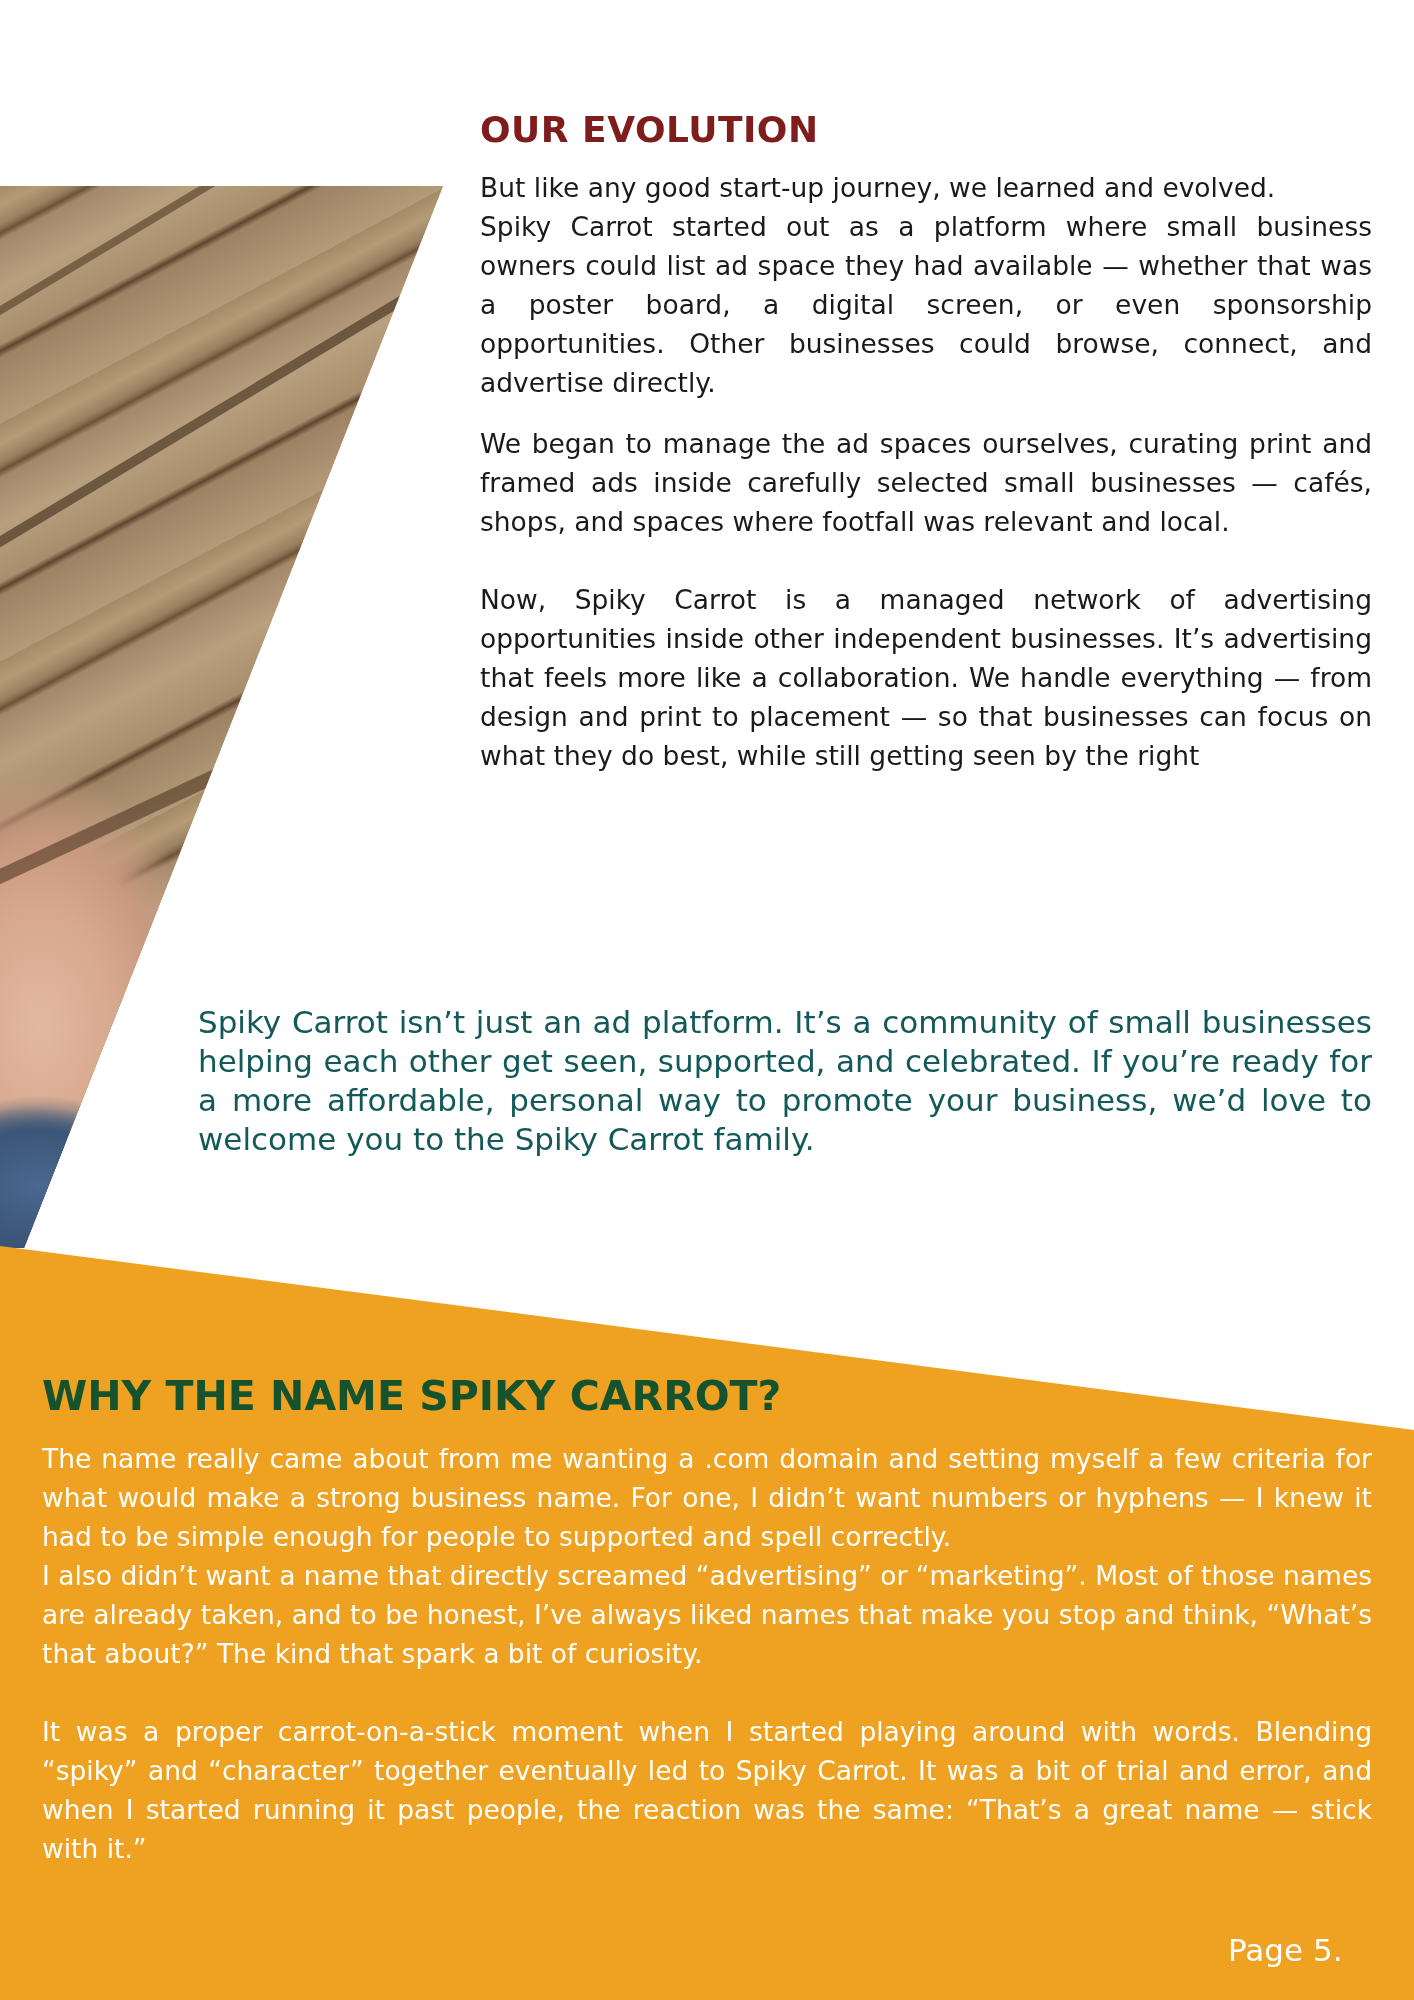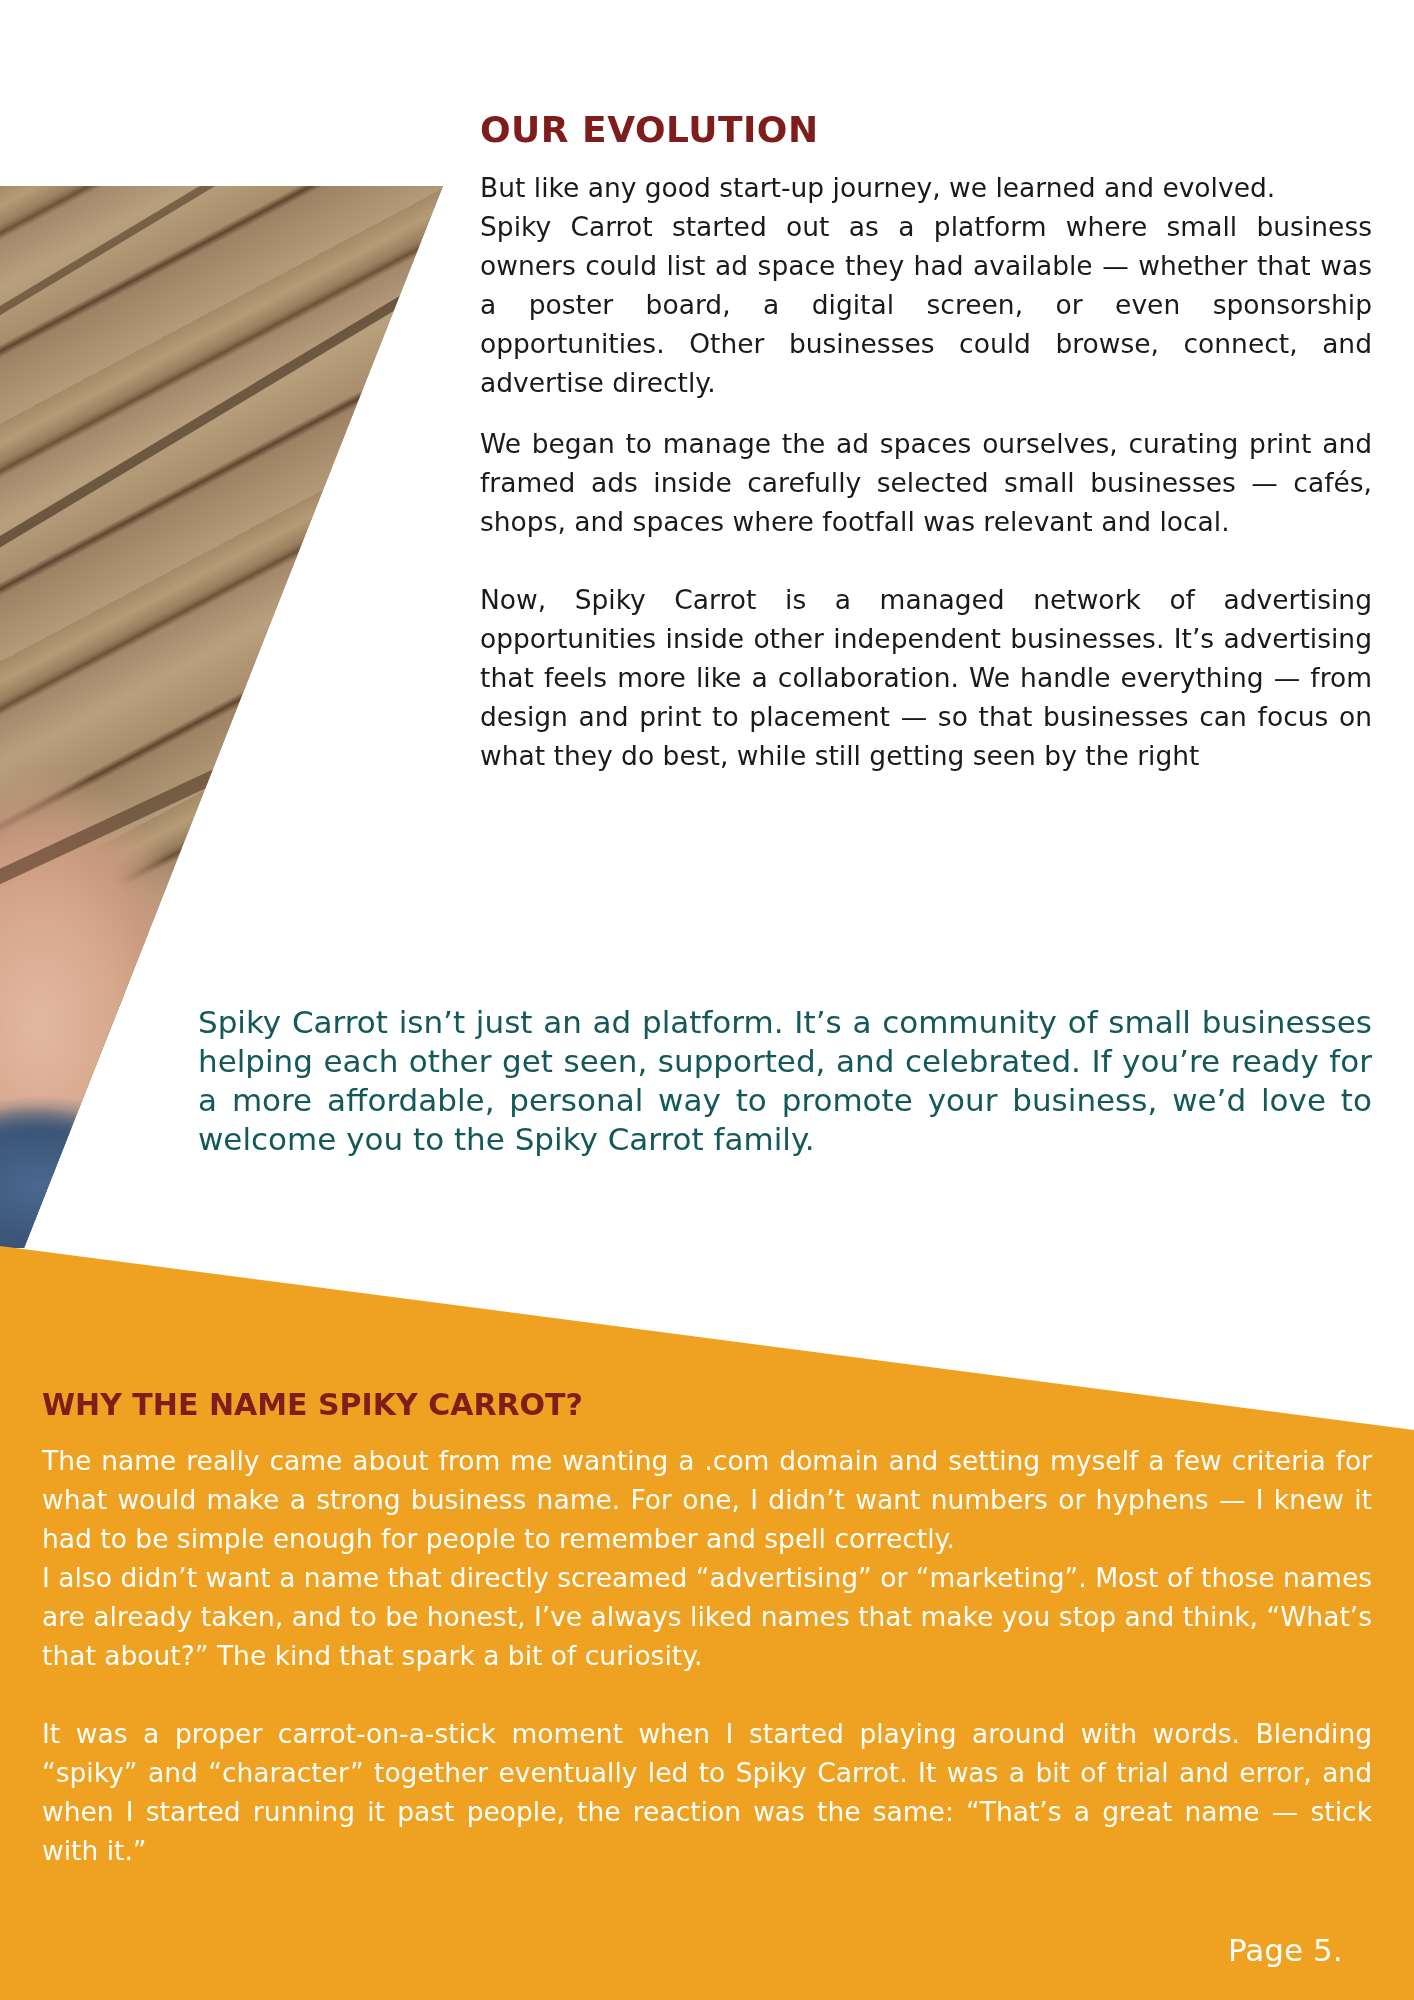--- a/index.html
+++ b/index.html
@@ -45,21 +45,21 @@
       margin: 0 0 22px 0; text-align: right; color: #14595a;
       font-size: 37px; font-weight: bold; line-height: 1.1;
     }
     .movement p {
       margin: 0; color: #14595a; font-size: 31px; font-weight: normal;
       line-height: 39px; text-align: justify; text-align-last: left;
     }
 
     .why { position: absolute; left: 42px; top: 1374px; width: 1330px; }
     .why h2 {
-      margin: 14px 0 20px 0; color: #7f1d1d; font-size: 30px; font-weight: bold; line-height: 1.1;
+      margin: 0 0 20px 0; color: #14532d; font-size: 41px; font-weight: bold; line-height: 1.1;
     }
     .why p {
       margin: 0; color: #ffffff; font-size: 26.5px; line-height: 39px;
       text-align: justify; text-align-last: left;
     }
     .why p.gap { margin-top: 39px; }
 
     .page-num {
       position: absolute; left: 1228px; top: 1932px; color: #ffffff;
       font-size: 31px; line-height: 1.2;
@@ -83,18 +83,18 @@
   <p class="body-text gap-sm">We began to manage the ad spaces ourselves, curating print and framed ads inside carefully selected small businesses — cafés, shops, and spaces where footfall was relevant and local.</p>
   <p class="body-text gap">Now, Spiky Carrot is a managed network of advertising opportunities inside other independent businesses. It’s advertising that feels more like a collaboration. We handle everything — from design and print to placement — so that businesses can focus on what they do best, while still getting seen by the right</p>
 </section>
 
 <section class="movement">
   <p>Spiky Carrot isn’t just an ad platform. It’s a community of small businesses helping each other get seen, supported, and celebrated. If you’re ready for a more affordable, personal way to promote your business, we’d love to welcome you to the Spiky Carrot family.</p>
 </section>
 
 <section class="why">
   <h2>WHY THE NAME SPIKY CARROT?</h2>
-  <p>The name really came about from me wanting a .com domain and setting myself a few criteria for what would make a strong business name. For one, I didn’t want numbers or hyphens — I knew it had to be simple enough for people to remember and spell correctly.</p>
+  <p>The name really came about from me wanting a .com domain and setting myself a few criteria for what would make a strong business name. For one, I didn’t want numbers or hyphens — I knew it had to be simple enough for people to supported and spell correctly.</p>
   <p>I also didn’t want a name that directly screamed “advertising” or “marketing”. Most of those names are already taken, and to be honest, I’ve always liked names that make you stop and think, “What’s that about?” The kind that spark a bit of curiosity.</p>
   <p class="gap">It was a proper carrot-on-a-stick moment when I started playing around with words. Blending “spiky” and “character” together eventually led to Spiky Carrot. It was a bit of trial and error, and when I started running it past people, the reaction was the same: “That’s a great name — stick with it.”</p>
 </section>
 
 <div class="page-num">Page 5.</div>
 
 </body></html>

